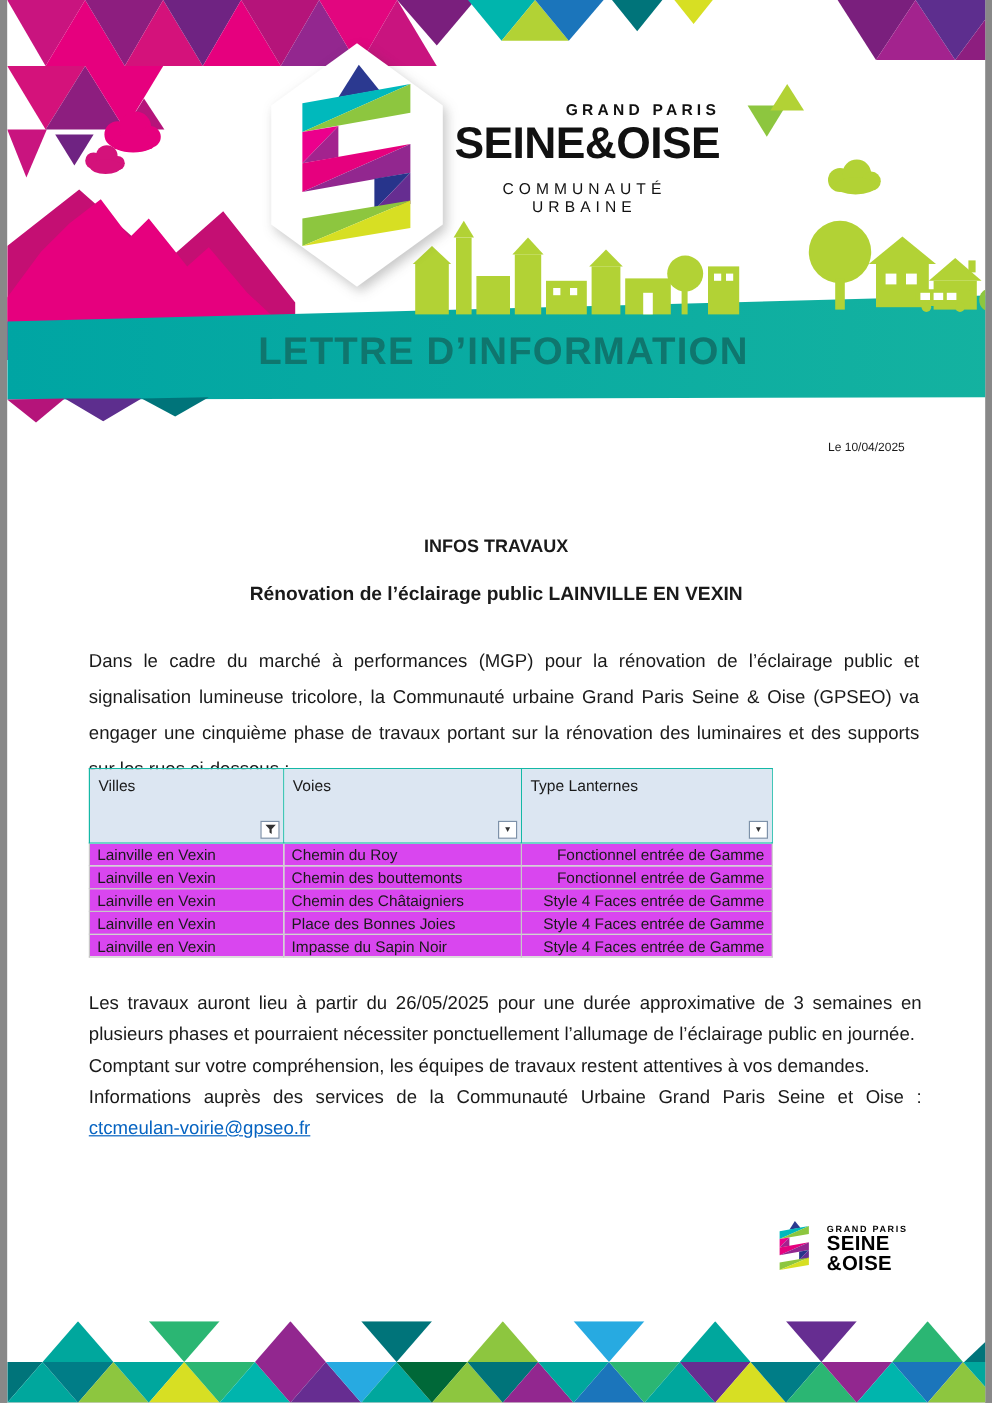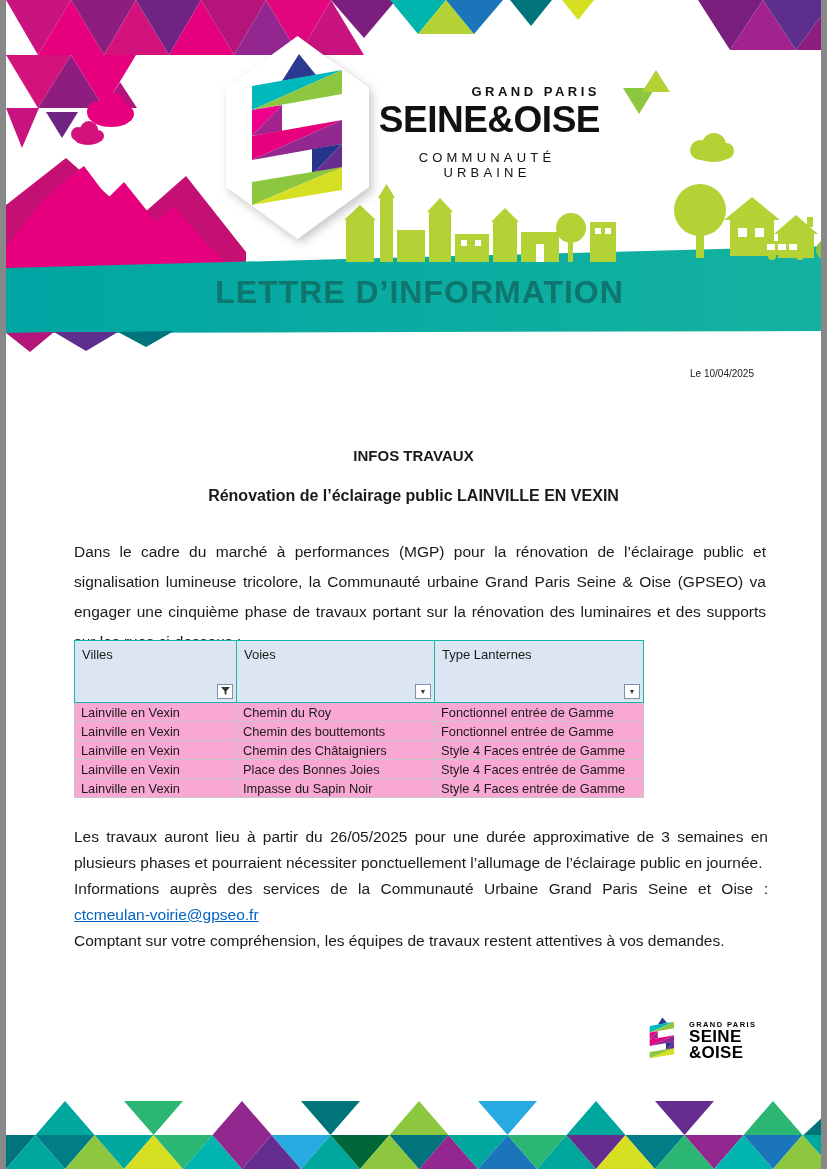--- a/index.html
+++ b/index.html
@@ -38,22 +38,22 @@
   table.works th {
     background:#dce6f2; border:1px solid #14b8a6; height:62px;
     font-weight:normal; font-size:13px; text-align:left; vertical-align:top;
     padding:6px 4px 4px 7px; position:relative;
   }
   .filter-btn {
     position:absolute; right:3px; bottom:3px; width:16px; height:15px;
     background:#ffffff; border:1px solid #7d91a9; display:flex; align-items:center; justify-content:center;
     font-size:7px; color:#333; cursor:pointer; line-height:1;
   }
-  table.works td { border:1px solid #c7c7c7; height:19px; padding:1px 6px; background:#f9a8d4; white-space:nowrap; overflow:hidden; }
-  table.works td.center { text-align:left; }
+  table.works td { border:1px solid #c7c7c7; height:19px; padding:1px 6px; background:#d946ef; white-space:nowrap; overflow:hidden; }
+  table.works td.center { text-align:right; }
 
   
   .infos { position:absolute; top:824px; left:68px; width:694px; font-size:15.5px; line-height:26px; text-align:justify; }
   .infos p { margin:0; }
   .infos .head { font-weight:bold; }
   .email-link { color:#0563c1; text-decoration:underline; }
 
   
   .footer-brand { position:absolute; top:1012px; left:636px; display:flex; align-items:center; gap:7px; }
   .fb-text { color:#000; }
@@ -279,23 +279,23 @@
           <td>Lainville en Vexin</td>
           <td>Impasse du Sapin Noir</td>
           <td class="center">Style 4 Faces entrée de Gamme</td>
         </tr>
       </tbody>
     </table>
   </div>
 
   <div class="infos">
     <p>Les travaux auront lieu à partir du 26/05/2025 pour une durée approximative de 3 semaines en plusieurs phases et pourraient nécessiter ponctuellement l’allumage de l’éclairage public en journée.</p>
+    <p>Comptant sur votre compréhension, les équipes de travaux restent attentives à vos demandes.</p>
     <p><span>Informations auprès des services de la Communauté Urbaine Grand Paris Seine et Oise :</span>
       <a class="email-link" href="#">ctcmeulan-voirie@gpseo.fr</a></p>
-    <p>Comptant sur votre compréhension, les équipes de travaux restent attentives à vos demandes.</p>
   </div>
 
   <div class="footer-brand">
     <svg width="40" height="56">
         <use href="#s-logo"></use>
       </svg>
     <div class="fb-text">
       <div class="fb-top">GRAND PARIS</div>
       <div class="fb-line">SEINE</div>
       <div class="fb-line">&amp;OISE</div>

